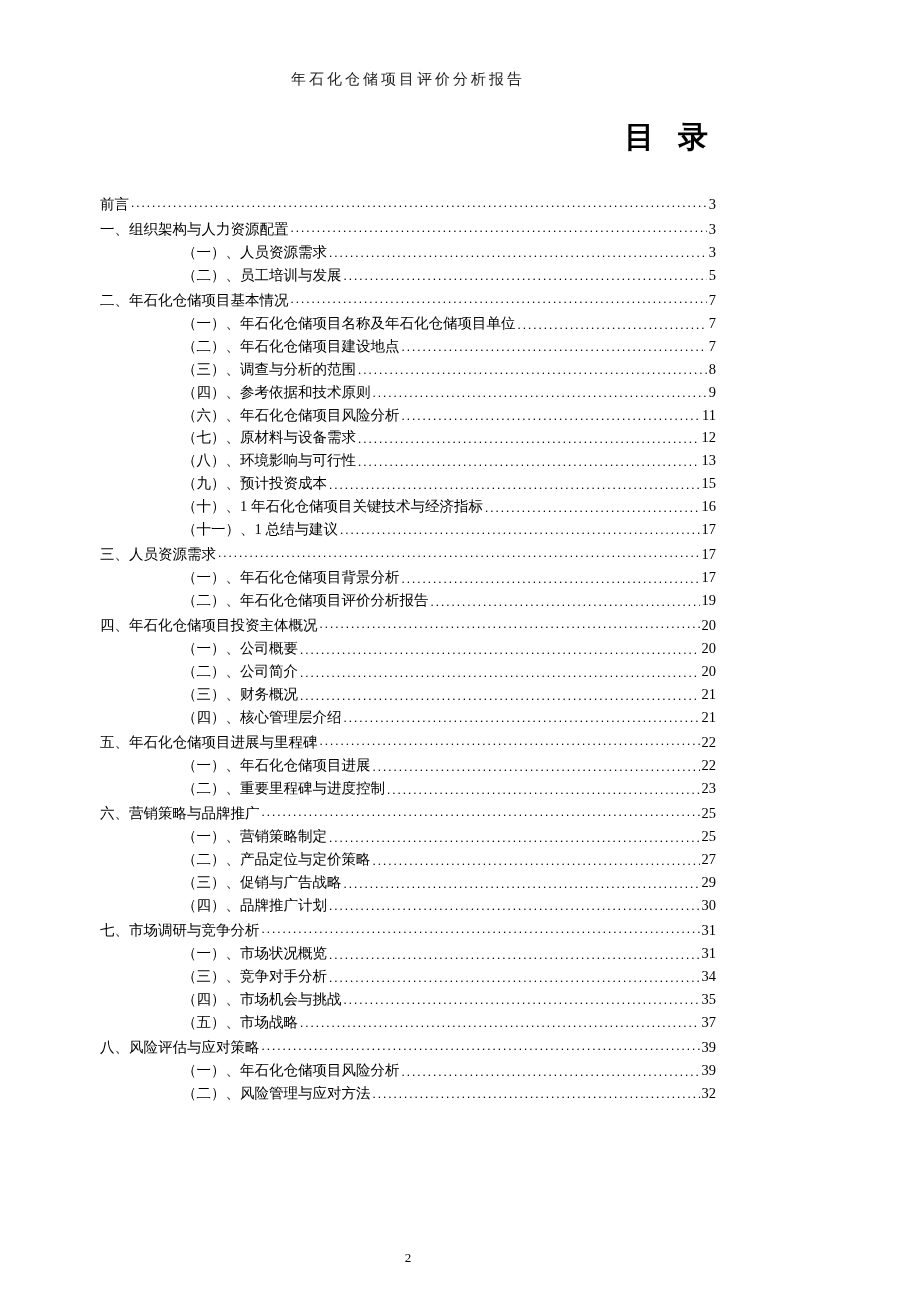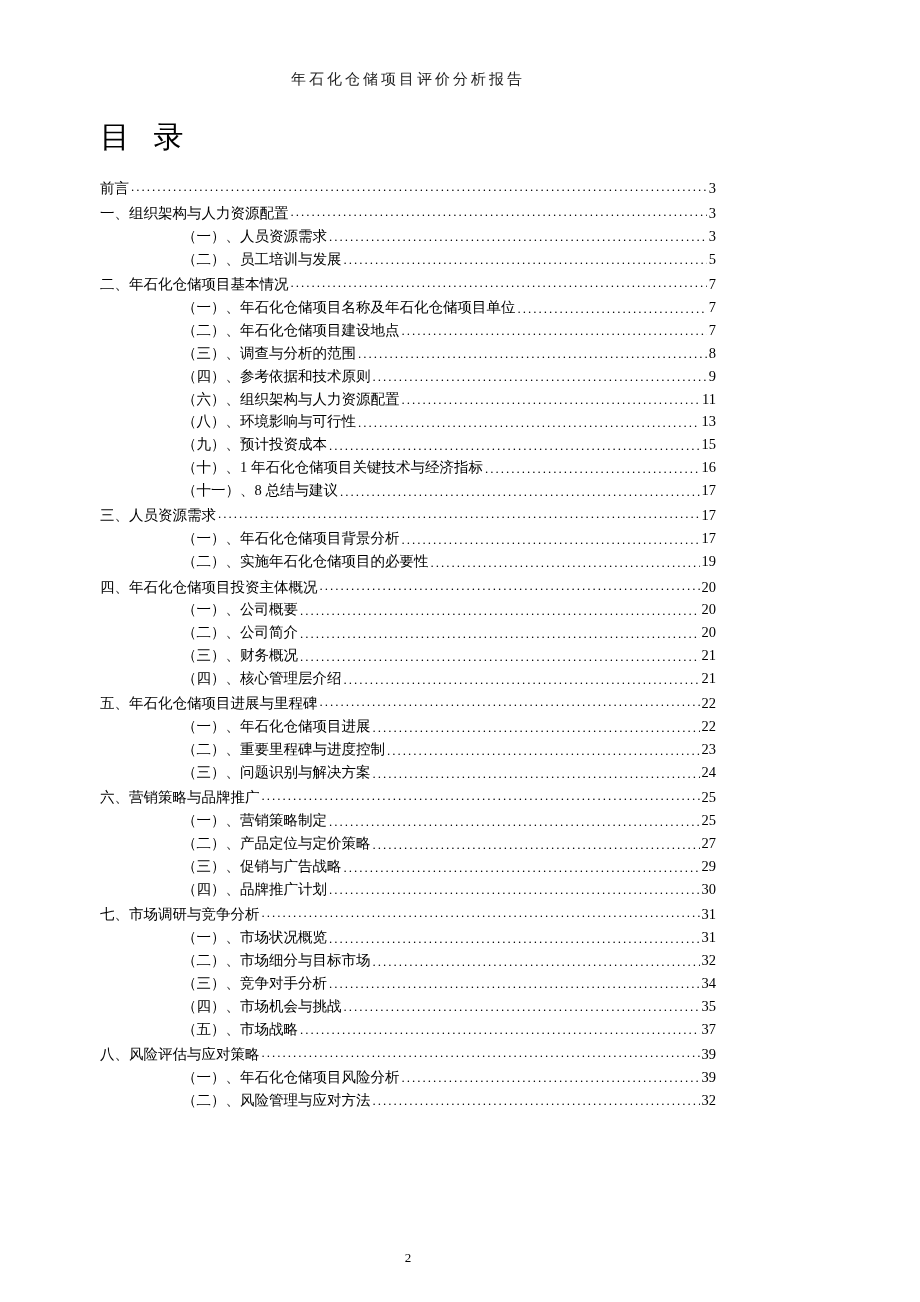--- a/index.html
+++ b/index.html
@@ -17,25 +17,25 @@
     position: relative;
   }
   .header-title {
     text-align: center;
     font-size: 15px;
     letter-spacing: 3px;
     color: #222;
     margin-bottom: 28px;
   }
   .toc-title {
-    text-align: left;
+    text-align: right;
     font-size: 30px;
-    font-weight: normal;
+    font-weight: bold;
     letter-spacing: 8px;
-    margin-bottom: 16px;
+    margin-bottom: 32px;
   }
   .toc-list {
     font-size: 14.5px;
     line-height: 1.0;
   }
   .toc-row {
     display: flex;
     align-items: baseline;
     white-space: nowrap;
     margin: 0;
@@ -124,56 +124,61 @@
         <span class="toc-label">（三）、调查与分析的范围</span>
         <span class="toc-dots"></span>
         <span class="toc-page">8</span>
       </div>
       <div class="toc-row indent-1">
         <span class="toc-label">（四）、参考依据和技术原则</span>
         <span class="toc-dots"></span>
         <span class="toc-page">9</span>
       </div>
       <div class="toc-row indent-1">
-        <span class="toc-label">（六）、组织架构与人力资源配置</span>
+        <span class="toc-label">（六）、年石化仓储项目风险分析</span>
         <span class="toc-dots"></span>
         <span class="toc-page">11</span>
       </div>
       <div class="toc-row indent-1">
+        <span class="toc-label">（七）、原材料与设备需求</span>
+        <span class="toc-dots"></span>
+        <span class="toc-page">12</span>
+      </div>
+      <div class="toc-row indent-1">
         <span class="toc-label">（八）、环境影响与可行性</span>
         <span class="toc-dots"></span>
         <span class="toc-page">13</span>
       </div>
       <div class="toc-row indent-1">
         <span class="toc-label">（九）、预计投资成本</span>
         <span class="toc-dots"></span>
         <span class="toc-page">15</span>
       </div>
       <div class="toc-row indent-1">
         <span class="toc-label">（十）、1 年石化仓储项目关键技术与经济指标</span>
         <span class="toc-dots"></span>
         <span class="toc-page">16</span>
       </div>
       <div class="toc-row indent-1">
-        <span class="toc-label">（十一）、8 总结与建议</span>
+        <span class="toc-label">（十一）、1 总结与建议</span>
         <span class="toc-dots"></span>
         <span class="toc-page">17</span>
       </div>
       <div class="toc-row indent-0">
         <span class="toc-label">三、人员资源需求</span>
         <span class="toc-dots"></span>
         <span class="toc-page">17</span>
       </div>
       <div class="toc-row indent-1">
         <span class="toc-label">（一）、年石化仓储项目背景分析</span>
         <span class="toc-dots"></span>
         <span class="toc-page">17</span>
       </div>
       <div class="toc-row indent-1">
-        <span class="toc-label">（二）、实施年石化仓储项目的必要性</span>
+        <span class="toc-label">（二）、年石化仓储项目评价分析报告</span>
         <span class="toc-dots"></span>
         <span class="toc-page">19</span>
       </div>
       <div class="toc-row indent-0">
         <span class="toc-label">四、年石化仓储项目投资主体概况</span>
         <span class="toc-dots"></span>
         <span class="toc-page">20</span>
       </div>
       <div class="toc-row indent-1">
         <span class="toc-label">（一）、公司概要</span>
@@ -203,25 +208,20 @@
       <div class="toc-row indent-1">
         <span class="toc-label">（一）、年石化仓储项目进展</span>
         <span class="toc-dots"></span>
         <span class="toc-page">22</span>
       </div>
       <div class="toc-row indent-1">
         <span class="toc-label">（二）、重要里程碑与进度控制</span>
         <span class="toc-dots"></span>
         <span class="toc-page">23</span>
       </div>
-      <div class="toc-row indent-1">
-        <span class="toc-label">（三）、问题识别与解决方案</span>
-        <span class="toc-dots"></span>
-        <span class="toc-page">24</span>
-      </div>
       <div class="toc-row indent-0">
         <span class="toc-label">六、营销策略与品牌推广</span>
         <span class="toc-dots"></span>
         <span class="toc-page">25</span>
       </div>
       <div class="toc-row indent-1">
         <span class="toc-label">（一）、营销策略制定</span>
         <span class="toc-dots"></span>
         <span class="toc-page">25</span>
       </div>
@@ -244,51 +244,46 @@
         <span class="toc-label">七、市场调研与竞争分析</span>
         <span class="toc-dots"></span>
         <span class="toc-page">31</span>
       </div>
       <div class="toc-row indent-1">
         <span class="toc-label">（一）、市场状况概览</span>
         <span class="toc-dots"></span>
         <span class="toc-page">31</span>
       </div>
       <div class="toc-row indent-1">
-        <span class="toc-label">（二）、市场细分与目标市场</span>
+        <span class="toc-label">（三）、竞争对手分析</span>
+        <span class="toc-dots"></span>
+        <span class="toc-page">34</span>
+      </div>
+      <div class="toc-row indent-1">
+        <span class="toc-label">（四）、市场机会与挑战</span>
+        <span class="toc-dots"></span>
+        <span class="toc-page">35</span>
+      </div>
+      <div class="toc-row indent-1">
+        <span class="toc-label">（五）、市场战略</span>
+        <span class="toc-dots"></span>
+        <span class="toc-page">37</span>
+      </div>
+      <div class="toc-row indent-0">
+        <span class="toc-label">八、风险评估与应对策略</span>
+        <span class="toc-dots"></span>
+        <span class="toc-page">39</span>
+      </div>
+      <div class="toc-row indent-1">
+        <span class="toc-label">（一）、年石化仓储项目风险分析</span>
+        <span class="toc-dots"></span>
+        <span class="toc-page">39</span>
+      </div>
+      <div class="toc-row indent-1">
+        <span class="toc-label">（二）、风险管理与应对方法</span>
         <span class="toc-dots"></span>
         <span class="toc-page">32</span>
       </div>
-      <div class="toc-row indent-1">
-        <span class="toc-label">（三）、竞争对手分析</span>
-        <span class="toc-dots"></span>
-        <span class="toc-page">34</span>
-      </div>
-      <div class="toc-row indent-1">
-        <span class="toc-label">（四）、市场机会与挑战</span>
-        <span class="toc-dots"></span>
-        <span class="toc-page">35</span>
-      </div>
-      <div class="toc-row indent-1">
-        <span class="toc-label">（五）、市场战略</span>
-        <span class="toc-dots"></span>
-        <span class="toc-page">37</span>
-      </div>
-      <div class="toc-row indent-0">
-        <span class="toc-label">八、风险评估与应对策略</span>
-        <span class="toc-dots"></span>
-        <span class="toc-page">39</span>
-      </div>
-      <div class="toc-row indent-1">
-        <span class="toc-label">（一）、年石化仓储项目风险分析</span>
-        <span class="toc-dots"></span>
-        <span class="toc-page">39</span>
-      </div>
-      <div class="toc-row indent-1">
-        <span class="toc-label">（二）、风险管理与应对方法</span>
-        <span class="toc-dots"></span>
-        <span class="toc-page">32</span>
-      </div>
     </div>
 
   <div class="page-number">2</div>
 
 </div>
 
 </body></html>

